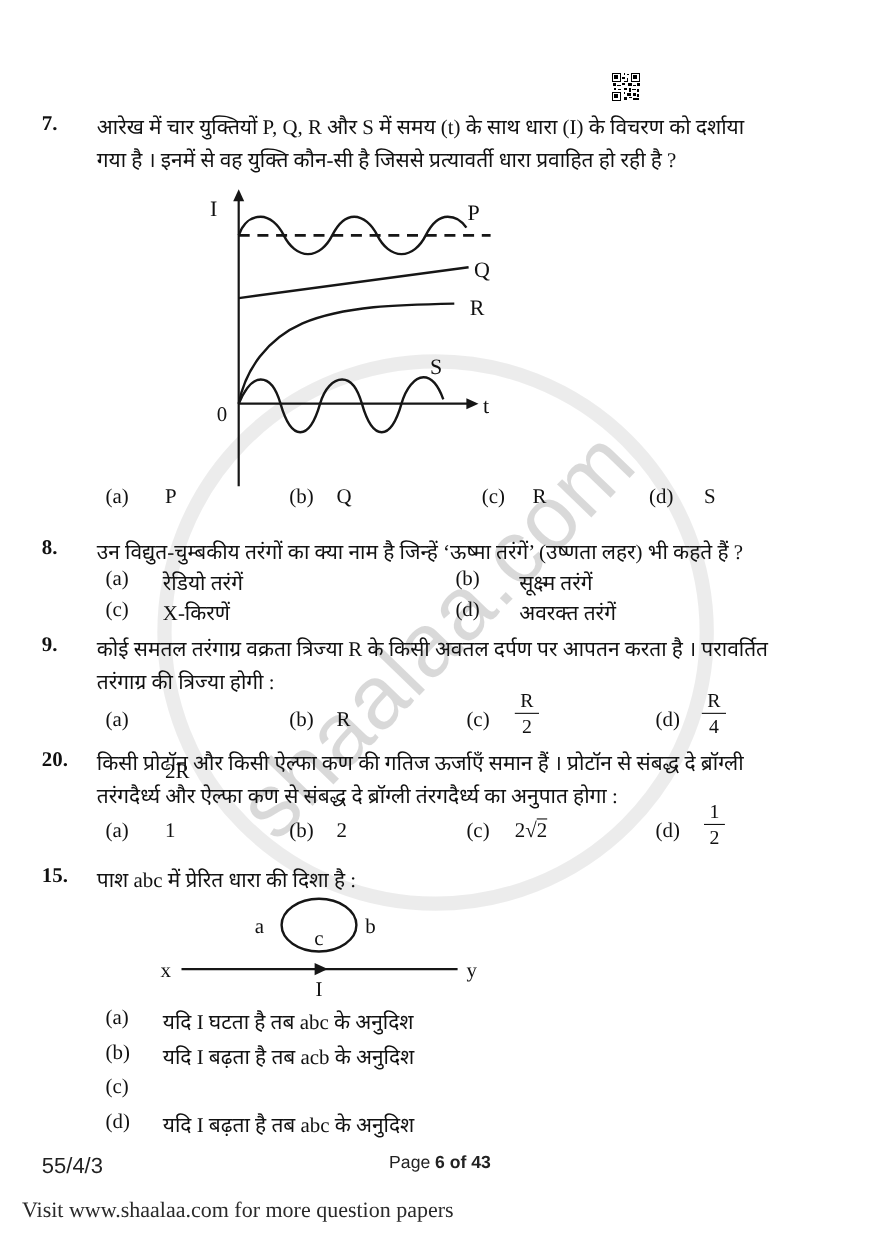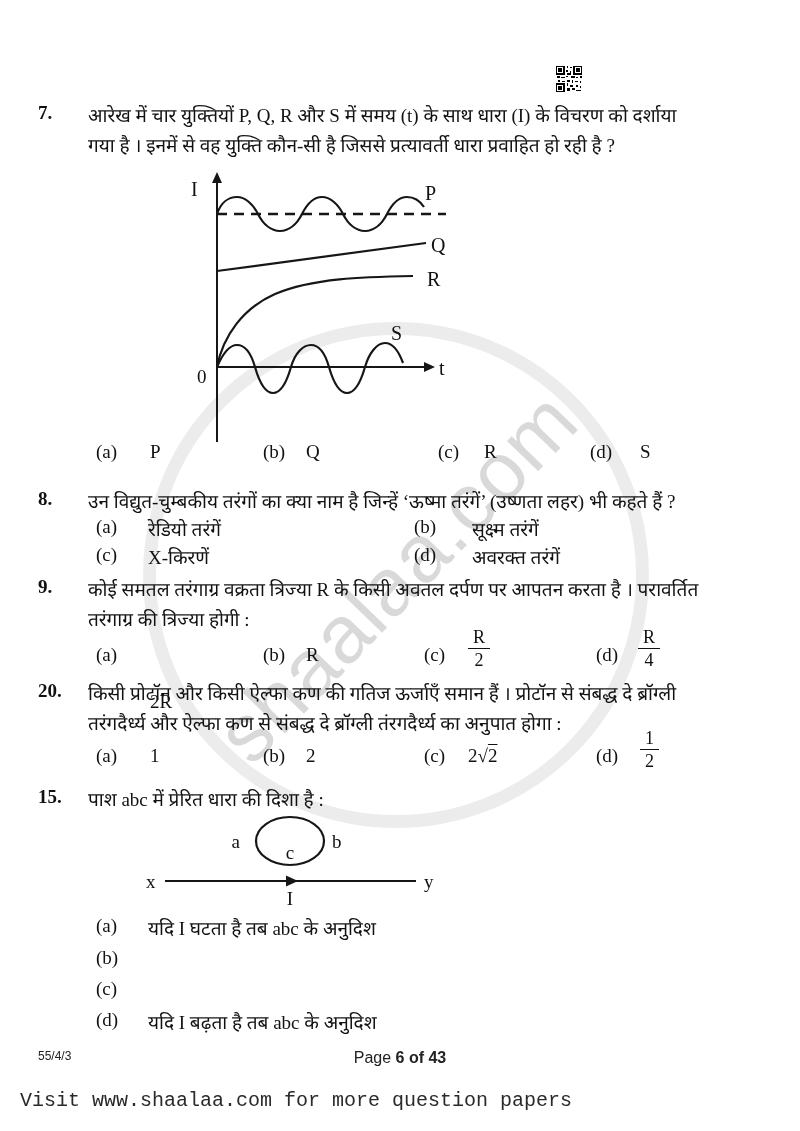--- a/index.html
+++ b/index.html
@@ -16,24 +16,24 @@
   .qline{position:absolute;left:88px;font-size:19px;white-space:nowrap;z-index:1;}
   .opt-label{position:absolute;font-size:19px;}
   .opt-val{position:absolute;font-size:19px;white-space:nowrap;}
   .frac{position:absolute;display:inline-block;text-align:center;font-size:18px;line-height:20px;}
   .frac .num{display:block;border-bottom:1.6px solid #111;padding:0 5px 1px 5px;}
   .frac .den{display:block;padding-top:1px;}
   .sqrt-rad{text-decoration:overline;}
   svg{position:absolute;z-index:1;}
   svg text{font-family:"Liberation Serif","DejaVu Serif",serif;fill:#111;}
   .footer-left{position:absolute;left:38px;top:1049px;font-family:"Liberation Sans","DejaVu Sans",sans-serif;
-               font-size:12px;color:#222;}
+               font-size:20px;color:#222;}
   .footer-center{position:absolute;left:300px;top:1049px;width:200px;text-align:center;
                  font-family:"Liberation Sans","DejaVu Sans",sans-serif;font-size:16px;color:#222;}
-  .bottom-note{position:absolute;left:20px;top:1089px;font-family:Liberation Mono, monospace;
+  .bottom-note{position:absolute;left:20px;top:1089px;font-family:Liberation Serif, serif;
                font-size:20px;color:#2a2a2a;}
 </style>
 </head>
 <body>
 
 <div class="page">
 
   <div class="wm-circle"></div>
   <div class="wm-text">shaalaa.com</div>
 
@@ -168,20 +168,21 @@
     <path d="M25,67 H276" stroke="#161616" stroke-width="2"></path>
     <path d="M158,67 l-12,-5.5 v11 z" fill="#161616"></path>
     <text x="6" y="74" font-size="19">x</text>
     <text x="284" y="74" font-size="19">y</text>
     <text x="150" y="91" font-size="19" text-anchor="middle">I</text>
   </svg>
 
   <span class="opt-label" style="left:96px;top:915px;">(a)</span>
   <span class="opt-val" style="left:148px;top:915px;">यदि I घटता है तब abc के अनुदिश</span>
   <span class="opt-label" style="left:96px;top:947px;">(b)</span>
+  <span class="opt-val" style="left:148px;top:947px;">यदि I बढ़ता है तब acb के अनुदिश</span>
   <span class="opt-label" style="left:96px;top:978px;">(c)</span>
   <span class="opt-label" style="left:96px;top:1009px;">(d)</span>
   <span class="opt-val" style="left:148px;top:1009px;">यदि I बढ़ता है तब abc के अनुदिश</span>
 
   <div class="footer-left">55/4/3</div>
   <div class="footer-center">
     <span>Page</span>
     <b>6 of 43</b>
   </div>
   <div class="bottom-note">Visit www.shaalaa.com for more question papers</div>

